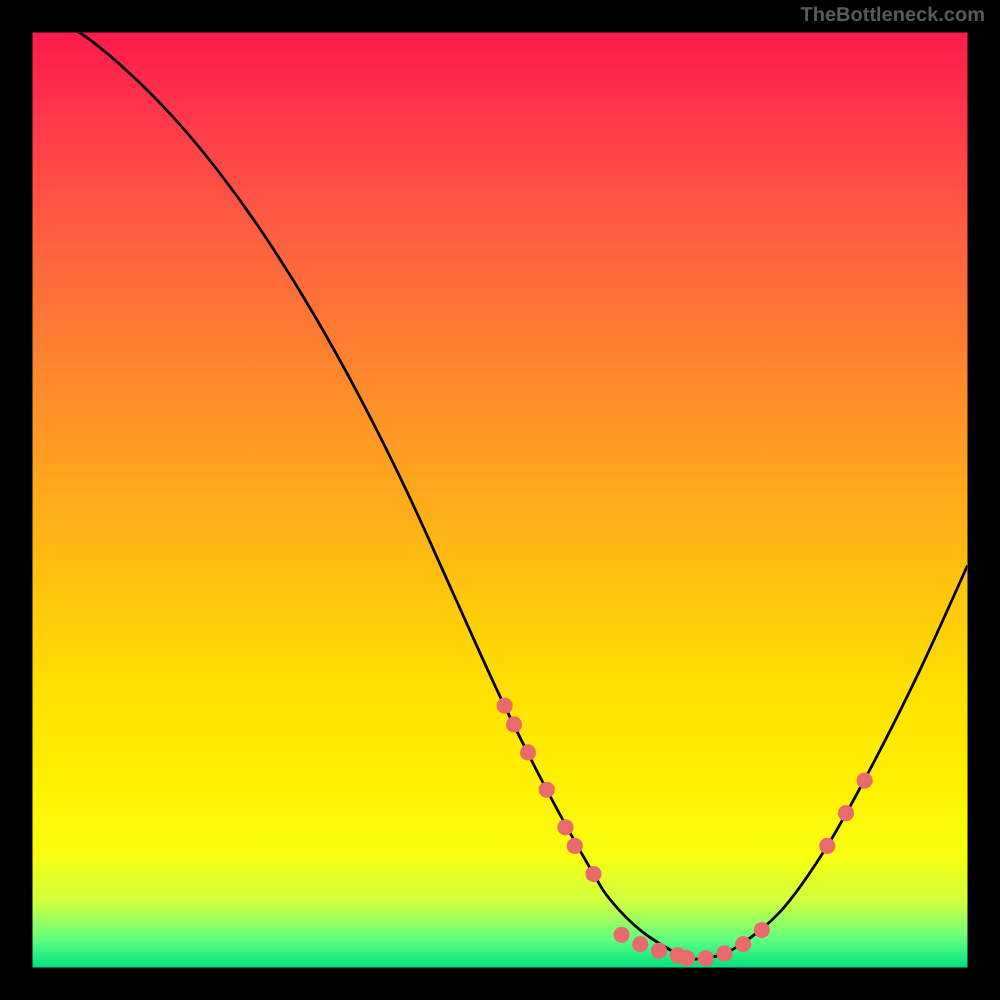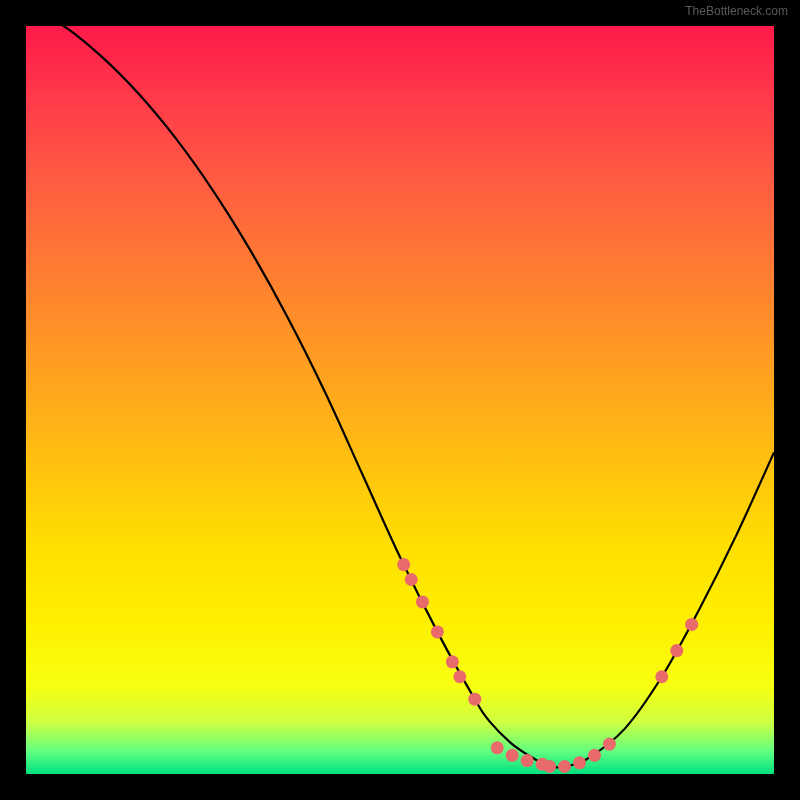--- a/index.html
+++ b/index.html
@@ -8,22 +8,22 @@
     height: 800px;
     background: #000;
     position: relative;
     font-family: Arial, sans-serif;
   }
   .watermark {
     position: absolute;
     top: 4px;
     right: 12px;
     color: #5a5a5a;
-    font-size: 12px;
-    font-weight: normal;
+    font-size: 16px;
+    font-weight: bold;
     z-index: 10;
   }
   .plot-area {
     position: absolute;
     left: 26px;
     top: 26px;
     width: 748px;
     height: 748px;
     background: linear-gradient(to bottom,
       #ff1a4a 0%,

